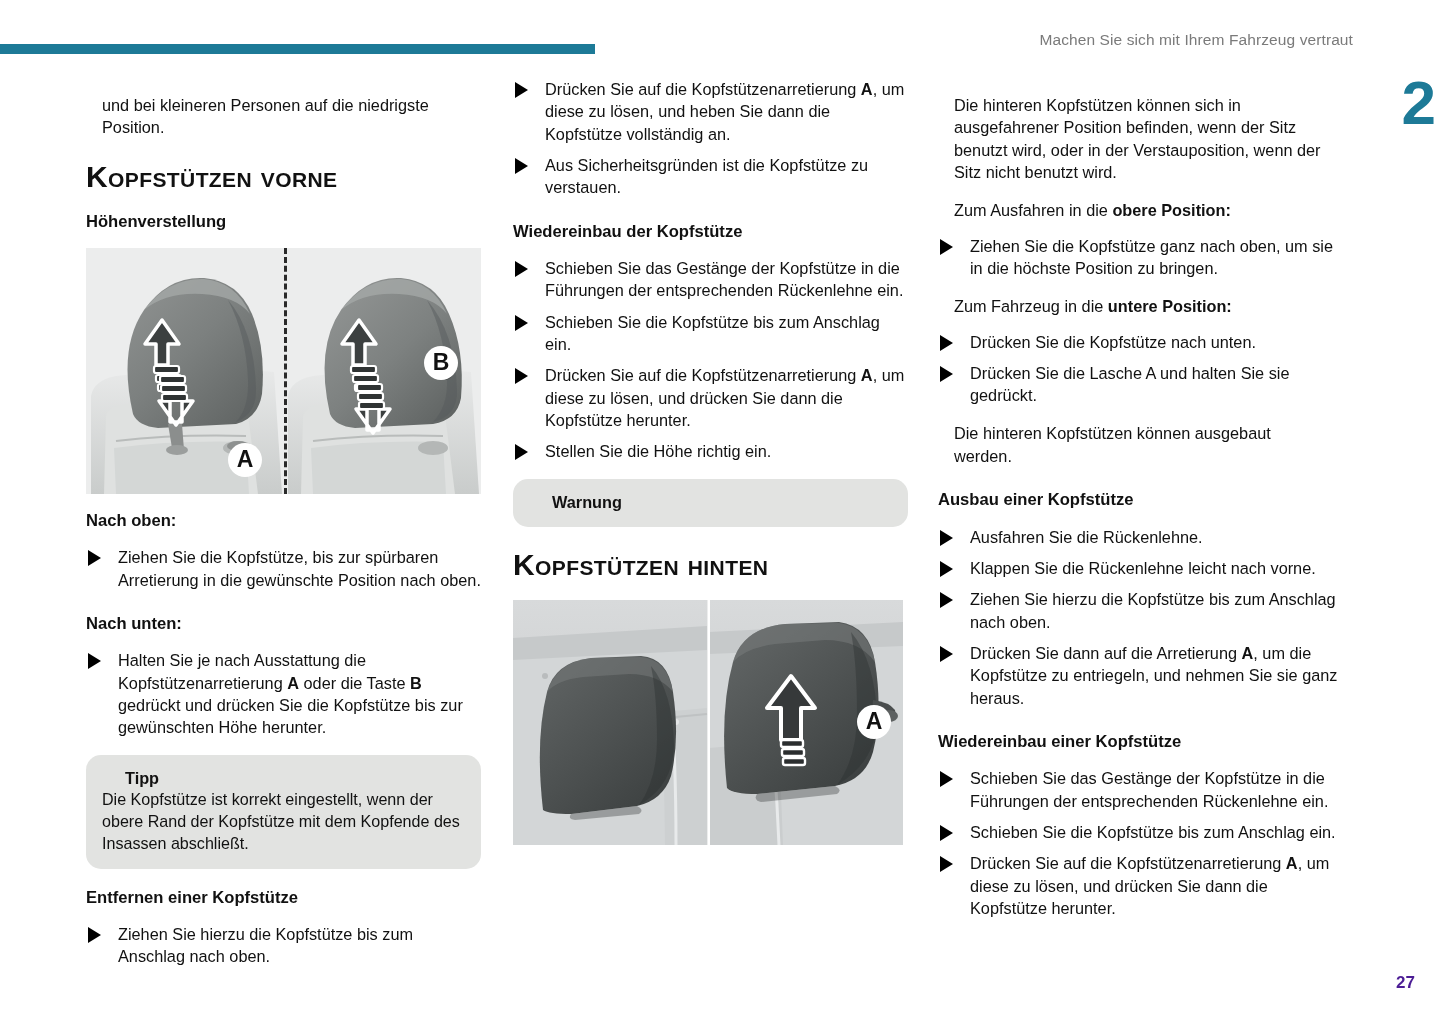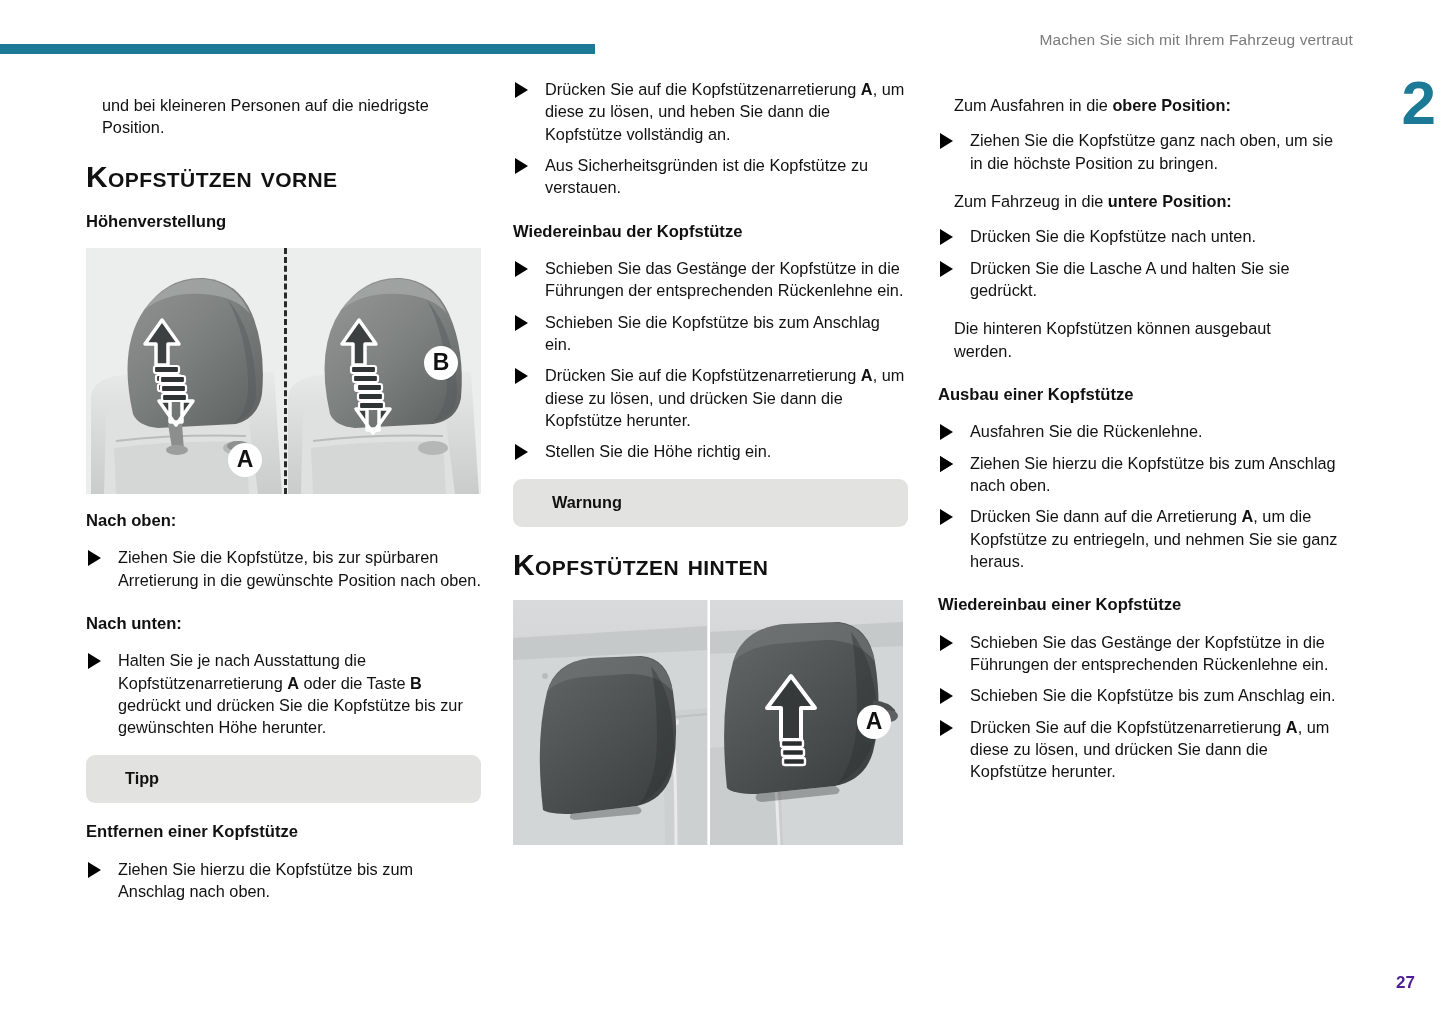--- a/index.html
+++ b/index.html
@@ -73,21 +73,21 @@
     width:0;height:0;
     border-left:13px solid #000;
     border-top:8px solid transparent;
     border-bottom:8px solid transparent;
   }
   b{font-weight:bold;}
 
   
   .callout{
     background:#e2e3e1;
-    border-radius:9px;
+    border-radius:15px;
     padding:12px 16px 14px 16px;
     margin:16px 0 18px 0;
     font-size:16.1px;line-height:1.35;color:#111;
     position:relative;
   }
   .callout .glyph{
     float:left;margin:1px 11px 0 0;
     width:12px;
   }
   .bang{
@@ -240,20 +240,21 @@
         <span class="tri"></span>
         <span>Halten Sie je nach Ausstattung die Kopfstützenarretierung </span><b>A</b><span> oder die Taste </span><b>B</b><span> gedrückt und drücken Sie die Kopfstütze bis zur gewünschten Höhe herunter.</span>
       </li>
     </ul>
 
     <div class="callout info">
       <span class="glyph">
         <span class="bar"></span><span class="stem"></span>
       </span>
       <span class="ttl">Tipp</span>
+      <span class="txt">Die Kopfstütze ist korrekt eingestellt, wenn der obere Rand der Kopfstütze mit dem Kopfende des Insassen abschließt.</span>
     </div>
 
     <h3 class="sub-title">Entfernen einer Kopfstütze</h3>
     <ul class="steps">
       <li>
         <span class="tri"></span>
         <span>Ziehen Sie hierzu die Kopfstütze bis zum Anschlag nach oben.</span>
       </li>
     </ul>
   </div>
@@ -362,20 +363,21 @@
           </g>
         </g>
       </svg>
       <div class="split"></div>
       <div class="badge" style="left:344px;top:105px;">A</div>
     </div>
   </div>
 
   <div class="col col-3">
 
+    <p class="body-text tight">Die hinteren Kopfstützen können sich in ausgefahrener Position befinden, wenn der Sitz benutzt wird, oder in der Verstauposition, wenn der Sitz nicht benutzt wird.</p>
 
     <p class="body-text"><span>Zum Ausfahren in die </span><b>obere Position:</b></p>
 
     <ul class="steps">
       <li>
         <span class="tri"></span>
         <span>Ziehen Sie die Kopfstütze ganz nach oben, um sie in die höchste Position zu bringen.</span>
       </li>
     </ul>
 
@@ -396,20 +398,21 @@
 
     <h3 class="sub-title spaced">Ausbau einer Kopfstütze</h3>
 
     <ul class="steps">
       <li>
         <span class="tri"></span>
         <span>Ausfahren Sie die Rückenlehne.</span>
       </li>
       <li>
         <span class="tri"></span>
+        <span>Klappen Sie die Rückenlehne leicht nach vorne.</span>
       </li>
       <li>
         <span class="tri"></span>
         <span>Ziehen Sie hierzu die Kopfstütze bis zum Anschlag nach oben.</span>
       </li>
       <li>
         <span class="tri"></span>
         <span>Drücken Sie dann auf die Arretierung </span><b>A</b><span>, um die Kopfstütze zu entriegeln, und nehmen Sie sie ganz heraus.</span>
       </li>
     </ul>

